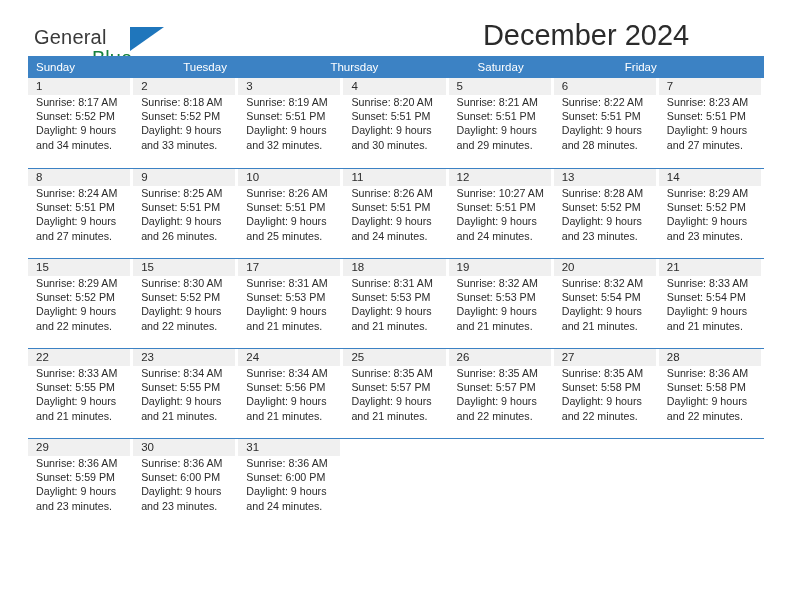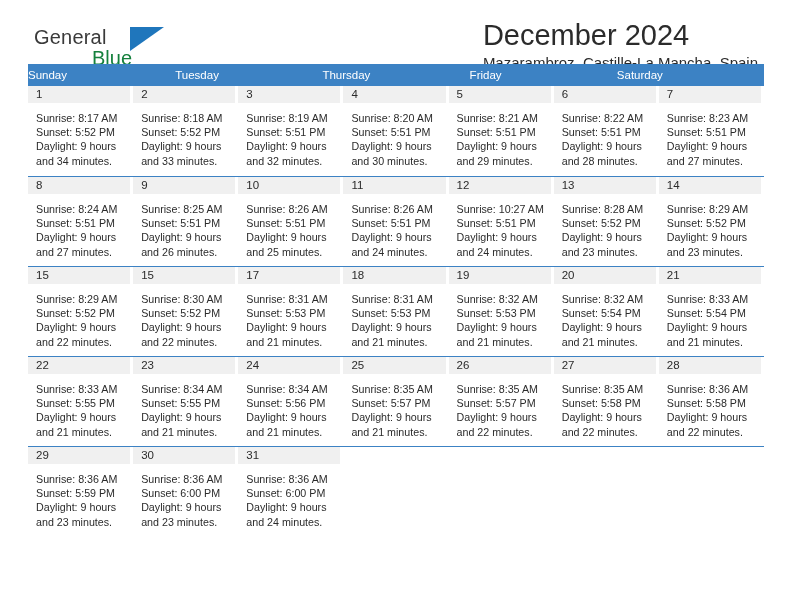--- a/index.html
+++ b/index.html
@@ -19,21 +19,21 @@
     position: relative;
     width: 792px;
     height: 612px;
     box-sizing: border-box;
     padding: 0 28px;
   }
 
   
   .header {
     position: relative;
-    height: 64px;
+    height: 56px;
   }
 
   .brand {
     position: absolute;
     left: 6px;
     top: 26px;
     width: 170px;
     height: 48px;
   }
   .brand-general {
@@ -91,20 +91,21 @@
   .weekday-row {
     display: flex;
     background: #3c82c4;
     height: 22px;
   }
   .weekday-cell {
     flex: 1 1 0;
     color: #ffffff;
     font-size: 11.5px;
     line-height: 22px;
+    padding-left: 8px;
     box-sizing: border-box;
     white-space: nowrap;
   }
 
   .week-row {
     display: flex;
     border-top: 1px solid #3c82c4;
     height: 90px;
     box-sizing: border-box;
   }
@@ -124,21 +125,21 @@
     height: 17px;
     line-height: 17px;
     padding-left: 8px;
     font-size: 11.5px;
     color: #2b2b2b;
   }
   .day-cell.empty .daynum {
     background: transparent;
   }
   .day-lines {
-    padding: 8px 4px 0 8px;
+    padding: 0 4px 0 8px;
   }
   .day-line {
     font-size: 10.7px;
     line-height: 14.2px;
     color: #2b2b2b;
     white-space: nowrap;
   }
 </style>
 </head>
 <body>
@@ -159,22 +160,22 @@
     </div>
 
   </div>
 
   <div class="calendar">
 
     <div class="weekday-row">
       <div class="weekday-cell">Sunday</div>
       <div class="weekday-cell">Tuesday</div>
       <div class="weekday-cell">Thursday</div>
+      <div class="weekday-cell">Saturday</div>
       <div class="weekday-cell">Friday</div>
-      <div class="weekday-cell">Saturday</div>
     </div>
 
     <div id="weeks-container">
         <div class="week-row">
           <div class="day-cell">
             <span class="daynum">1</span>
             <div class="day-lines">
               <div class="day-line">Sunrise: 8:17 AM</div>
               <div class="day-line">Sunset: 5:52 PM</div>
               <div class="day-line">Daylight: 9 hours</div>

